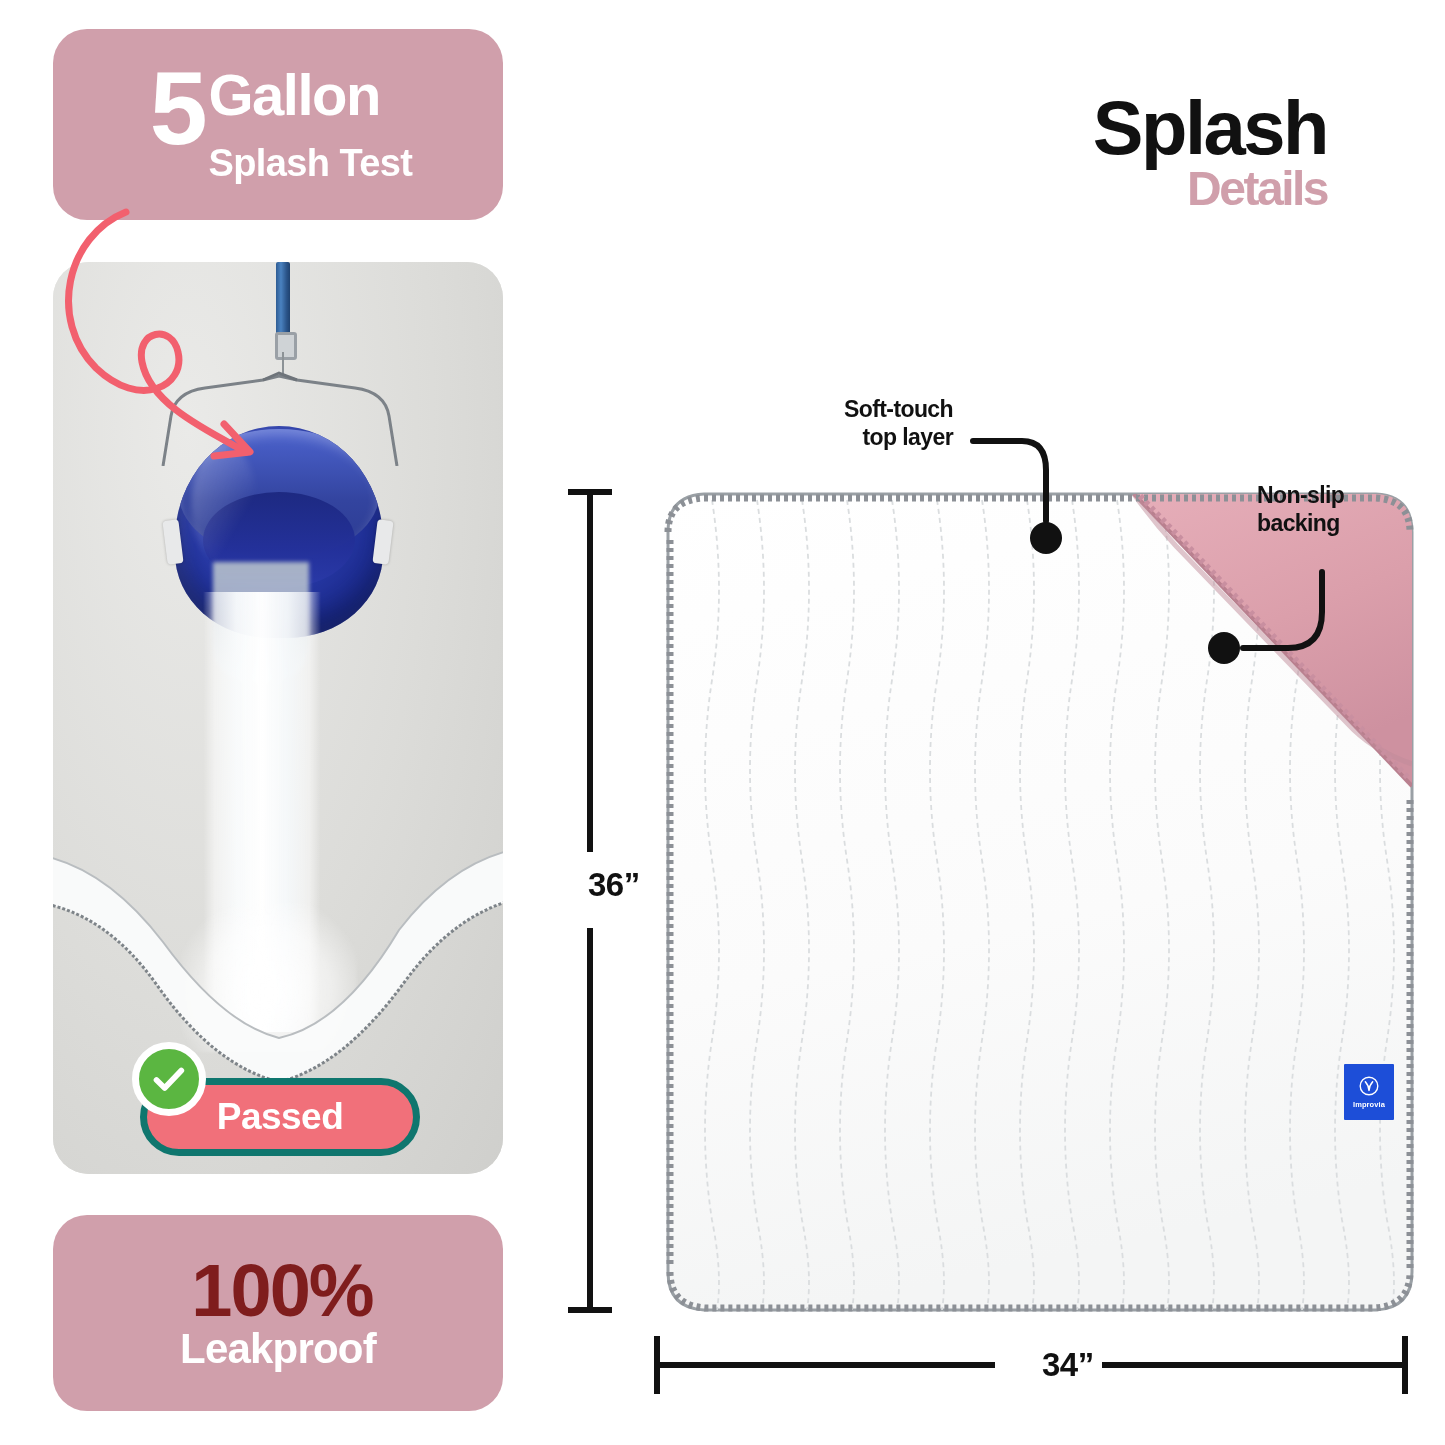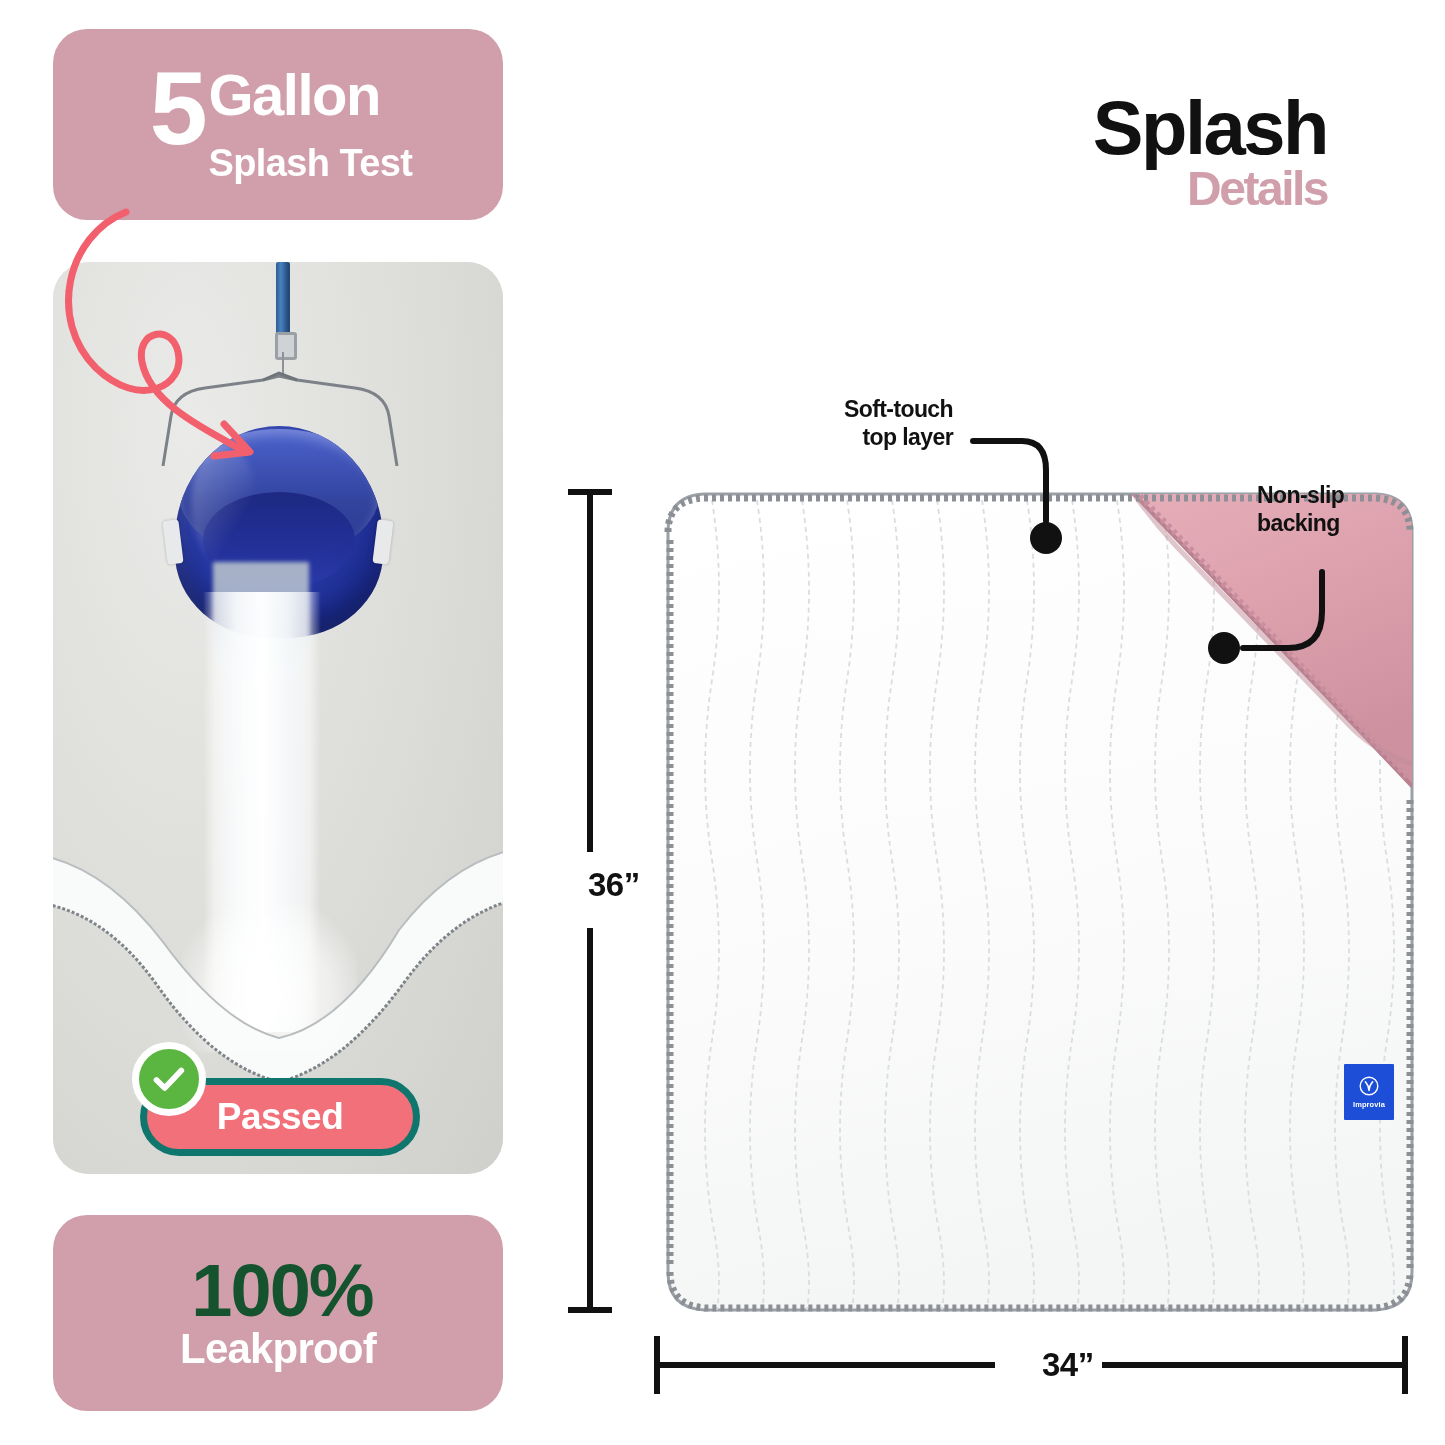--- a/index.html
+++ b/index.html
@@ -102,21 +102,21 @@
     background:#5BB641;border:7px solid #fff;box-sizing:border-box;
     display:flex;align-items:center;justify-content:center;z-index:10;
   }
   .check-badge svg{width:40px;height:40px;display:block;}
 
   .badge-bottom{
     position:absolute;left:53px;top:1215px;width:450px;height:196px;
     background:#D09FAB;border-radius:34px;z-index:4;
     display:flex;flex-direction:column;align-items:center;justify-content:center;
   }
-  .hundred{font-size:74px;font-weight:bold;color:#14532d;line-height:.95;letter-spacing:-2px;margin-left:8px;}
+  .hundred{font-size:74px;font-weight:bold;color:#7f1d1d;line-height:.95;letter-spacing:-2px;margin-left:8px;}
   .leakproof{font-size:42px;font-weight:bold;color:#fff;line-height:1;letter-spacing:-.8px;margin-top:2px;}
 
   
   .title{position:absolute;right:118px;top:92px;text-align:right;z-index:5;}
   .t1{font-size:76px;font-weight:bold;color:#111;line-height:.96;letter-spacing:-2.5px;}
   .t2{font-size:48px;font-weight:bold;color:#D09FAB;line-height:.98;letter-spacing:-2.5px;}
 
   .lbl{position:absolute;font-size:23px;font-weight:bold;color:#111;
        line-height:1.2;letter-spacing:-.6px;z-index:8;}
   .lbl-soft{left:773px;top:396px;text-align:right;width:180px;}

